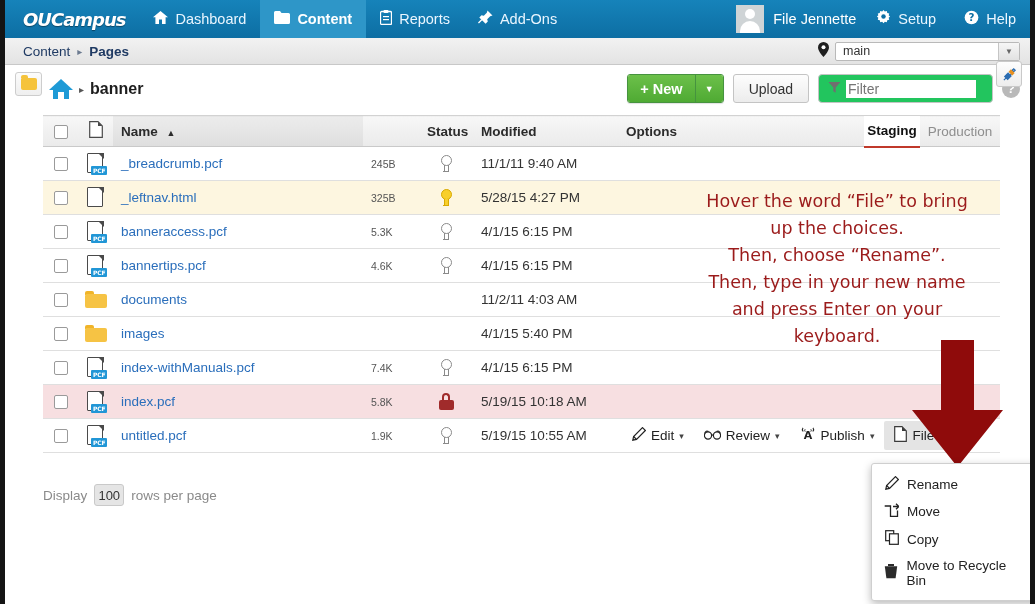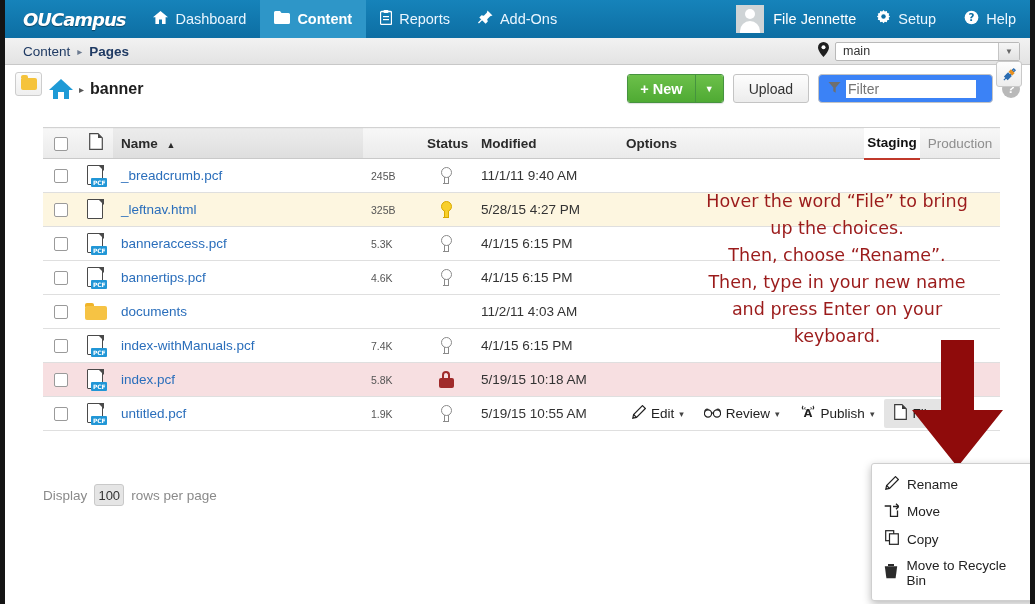--- a/index.html
+++ b/index.html
@@ -87,37 +87,37 @@
   .newmain{ background:linear-gradient(#6cc04a,#4faa33); color:#fff; font-size:14.5px; font-weight:bold;
     display:flex;align-items:center;gap:4px; padding:0 12px; height:100%;}
   .newcar{ background:linear-gradient(#6cc04a,#4faa33); color:#fff; width:28px; height:100%;
     display:flex;align-items:center;justify-content:center; border-left:1px solid #46933f; font-size:9px;}
   .upbtn{
     height:29px; padding:0 15px; display:flex;align-items:center;
     border:1px solid #c4c4c4; border-radius:3px; background:linear-gradient(#fdfdfd,#ececec);
     font-size:14px; color:#333;
   }
   .filterbox{
-    width:175px; height:29px; border:1px solid #c4c4c4; border-radius:4px; background:#3b82f6;
+    width:175px; height:29px; border:1px solid #c4c4c4; border-radius:4px; background:#22c55e;
     display:flex;align-items:center; gap:5px; padding:0 9px;
   }
   .filterph{ font-size:14px; color:#9b9b9b; }
   .helpq{
     width:18px;height:18px;border-radius:50%;background:#b9b9b9;color:#fff;
     display:flex;align-items:center;justify-content:center;font-size:13px;font-weight:bold;
   }
   .plugbtn{
     position:absolute; right:8px; top:-4px; width:26px; height:26px;
     border:1px solid #c9c9c9; border-radius:3px; background:linear-gradient(#fdfdfd,#ededed);
     display:flex;align-items:center;justify-content:center; font-size:13px;
   }
 
   
   .tablewrap{ position:absolute; left:38px; top:115px; width:957px; }
-  table{ border-collapse:collapse; width:100%; table-layout:fixed;margin-top:12px; }
+  table{ border-collapse:collapse; width:100%; table-layout:fixed; }
   thead th{
     background:linear-gradient(#f7f7f7,#eaeaea);
     border-top:1px solid #d2d2d2; border-bottom:1px solid #c9c9c9;
     height:31px; font-size:13.5px; color:#2b2b2b; font-weight:bold;
     text-align:left; padding:0 8px; vertical-align:middle;
   }
   th.c-chk{ width:36px; text-align:center; padding:0;}
   th.c-ico{ width:34px; text-align:center; padding:0;}
   th.c-name{ width:250px; background:linear-gradient(#ececec,#dedede); }
   th.c-size{ width:56px; }
@@ -466,20 +466,31 @@
           <td class="ico">
             <span class="foldericon"><span class="tab"></span><span class="bd"></span></span>
           </td>
           <td><span class="fname">documents</span></td>
           <td class="size"></td>
           <td class="status"></td>
           <td>11/2/11 4:03 AM</td>
           <td colspan="3"></td>
         </tr>
 
+        <tr>
+          <td class="chk"><span class="cbx"></span></td>
+          <td class="ico">
+            <span class="foldericon"><span class="tab"></span><span class="bd"></span></span>
+          </td>
+          <td><span class="fname">images</span></td>
+          <td class="size"></td>
+          <td class="status"></td>
+          <td>4/1/15 5:40 PM</td>
+          <td colspan="3"></td>
+        </tr>
 
         <tr>
           <td class="chk"><span class="cbx"></span></td>
           <td class="ico">
             <span class="ficon"><span class="pg"></span><span class="corner"></span><span class="pcf">PCF</span></span>
           </td>
           <td><span class="fname">index-withManuals.pcf</span></td>
           <td class="size">7.4K</td>
           <td class="status">
             <span class="bulb"><span class="glass"></span><span class="stem"></span><span class="base"></span></span>

